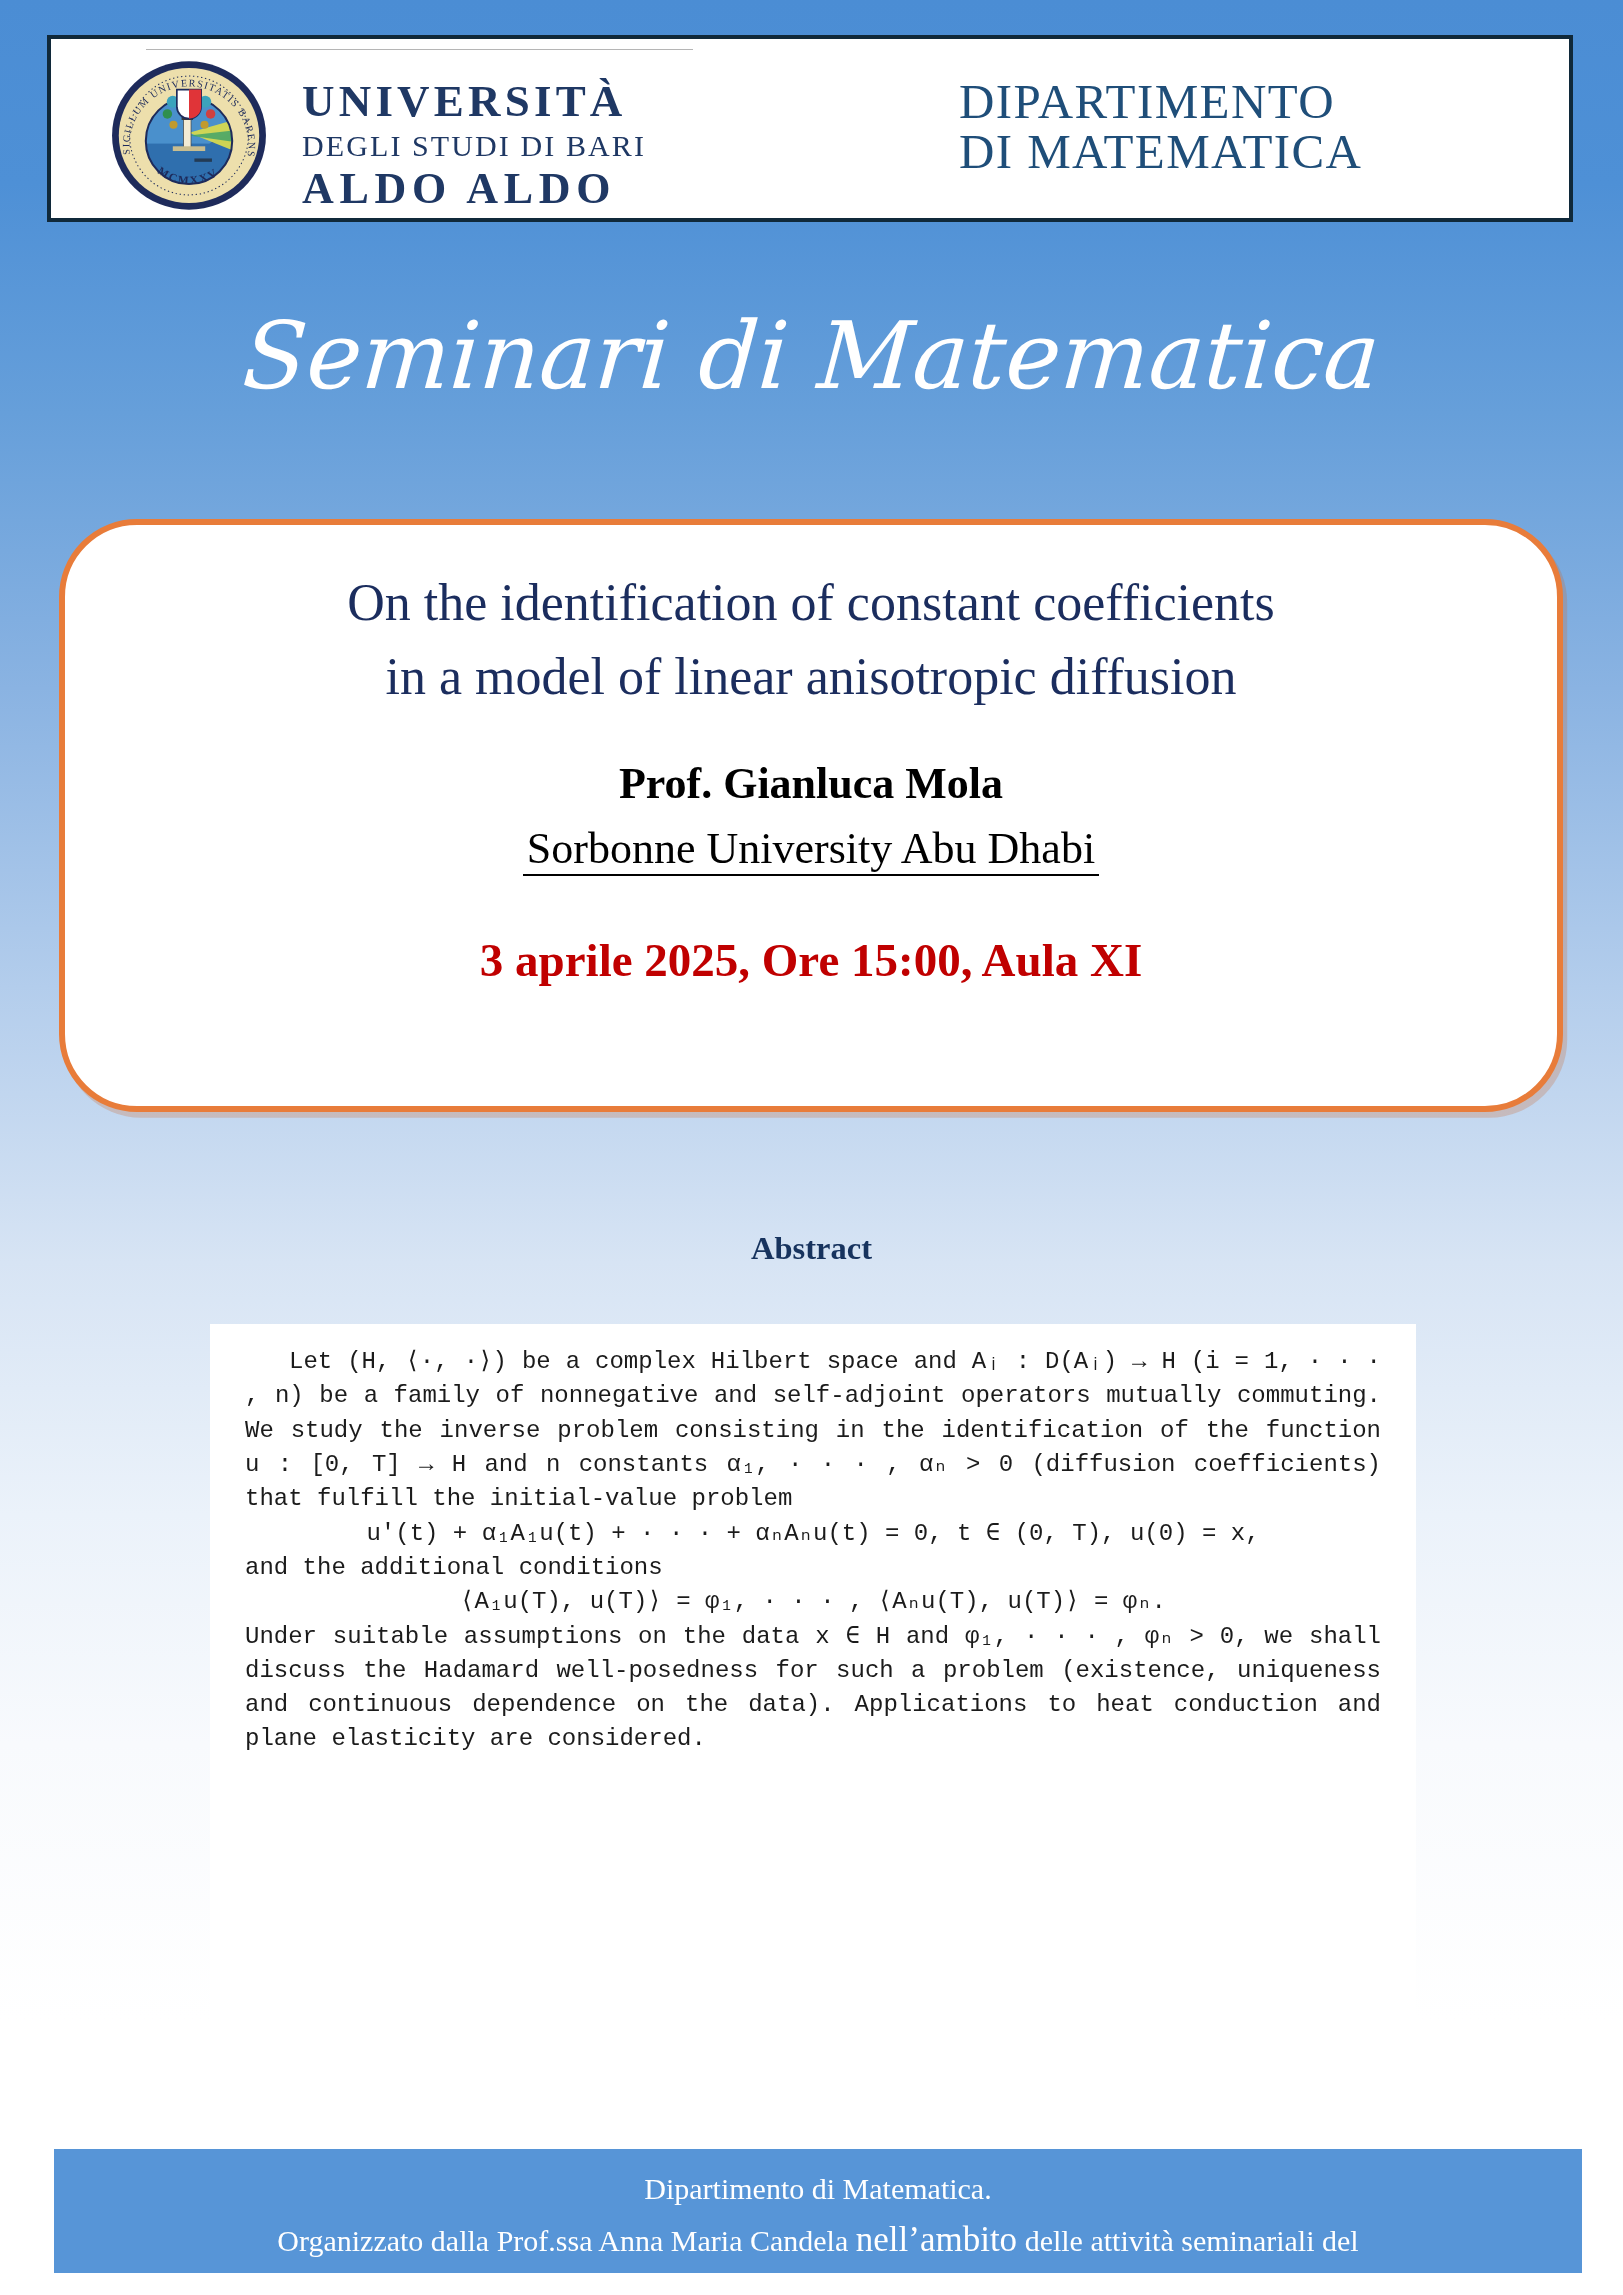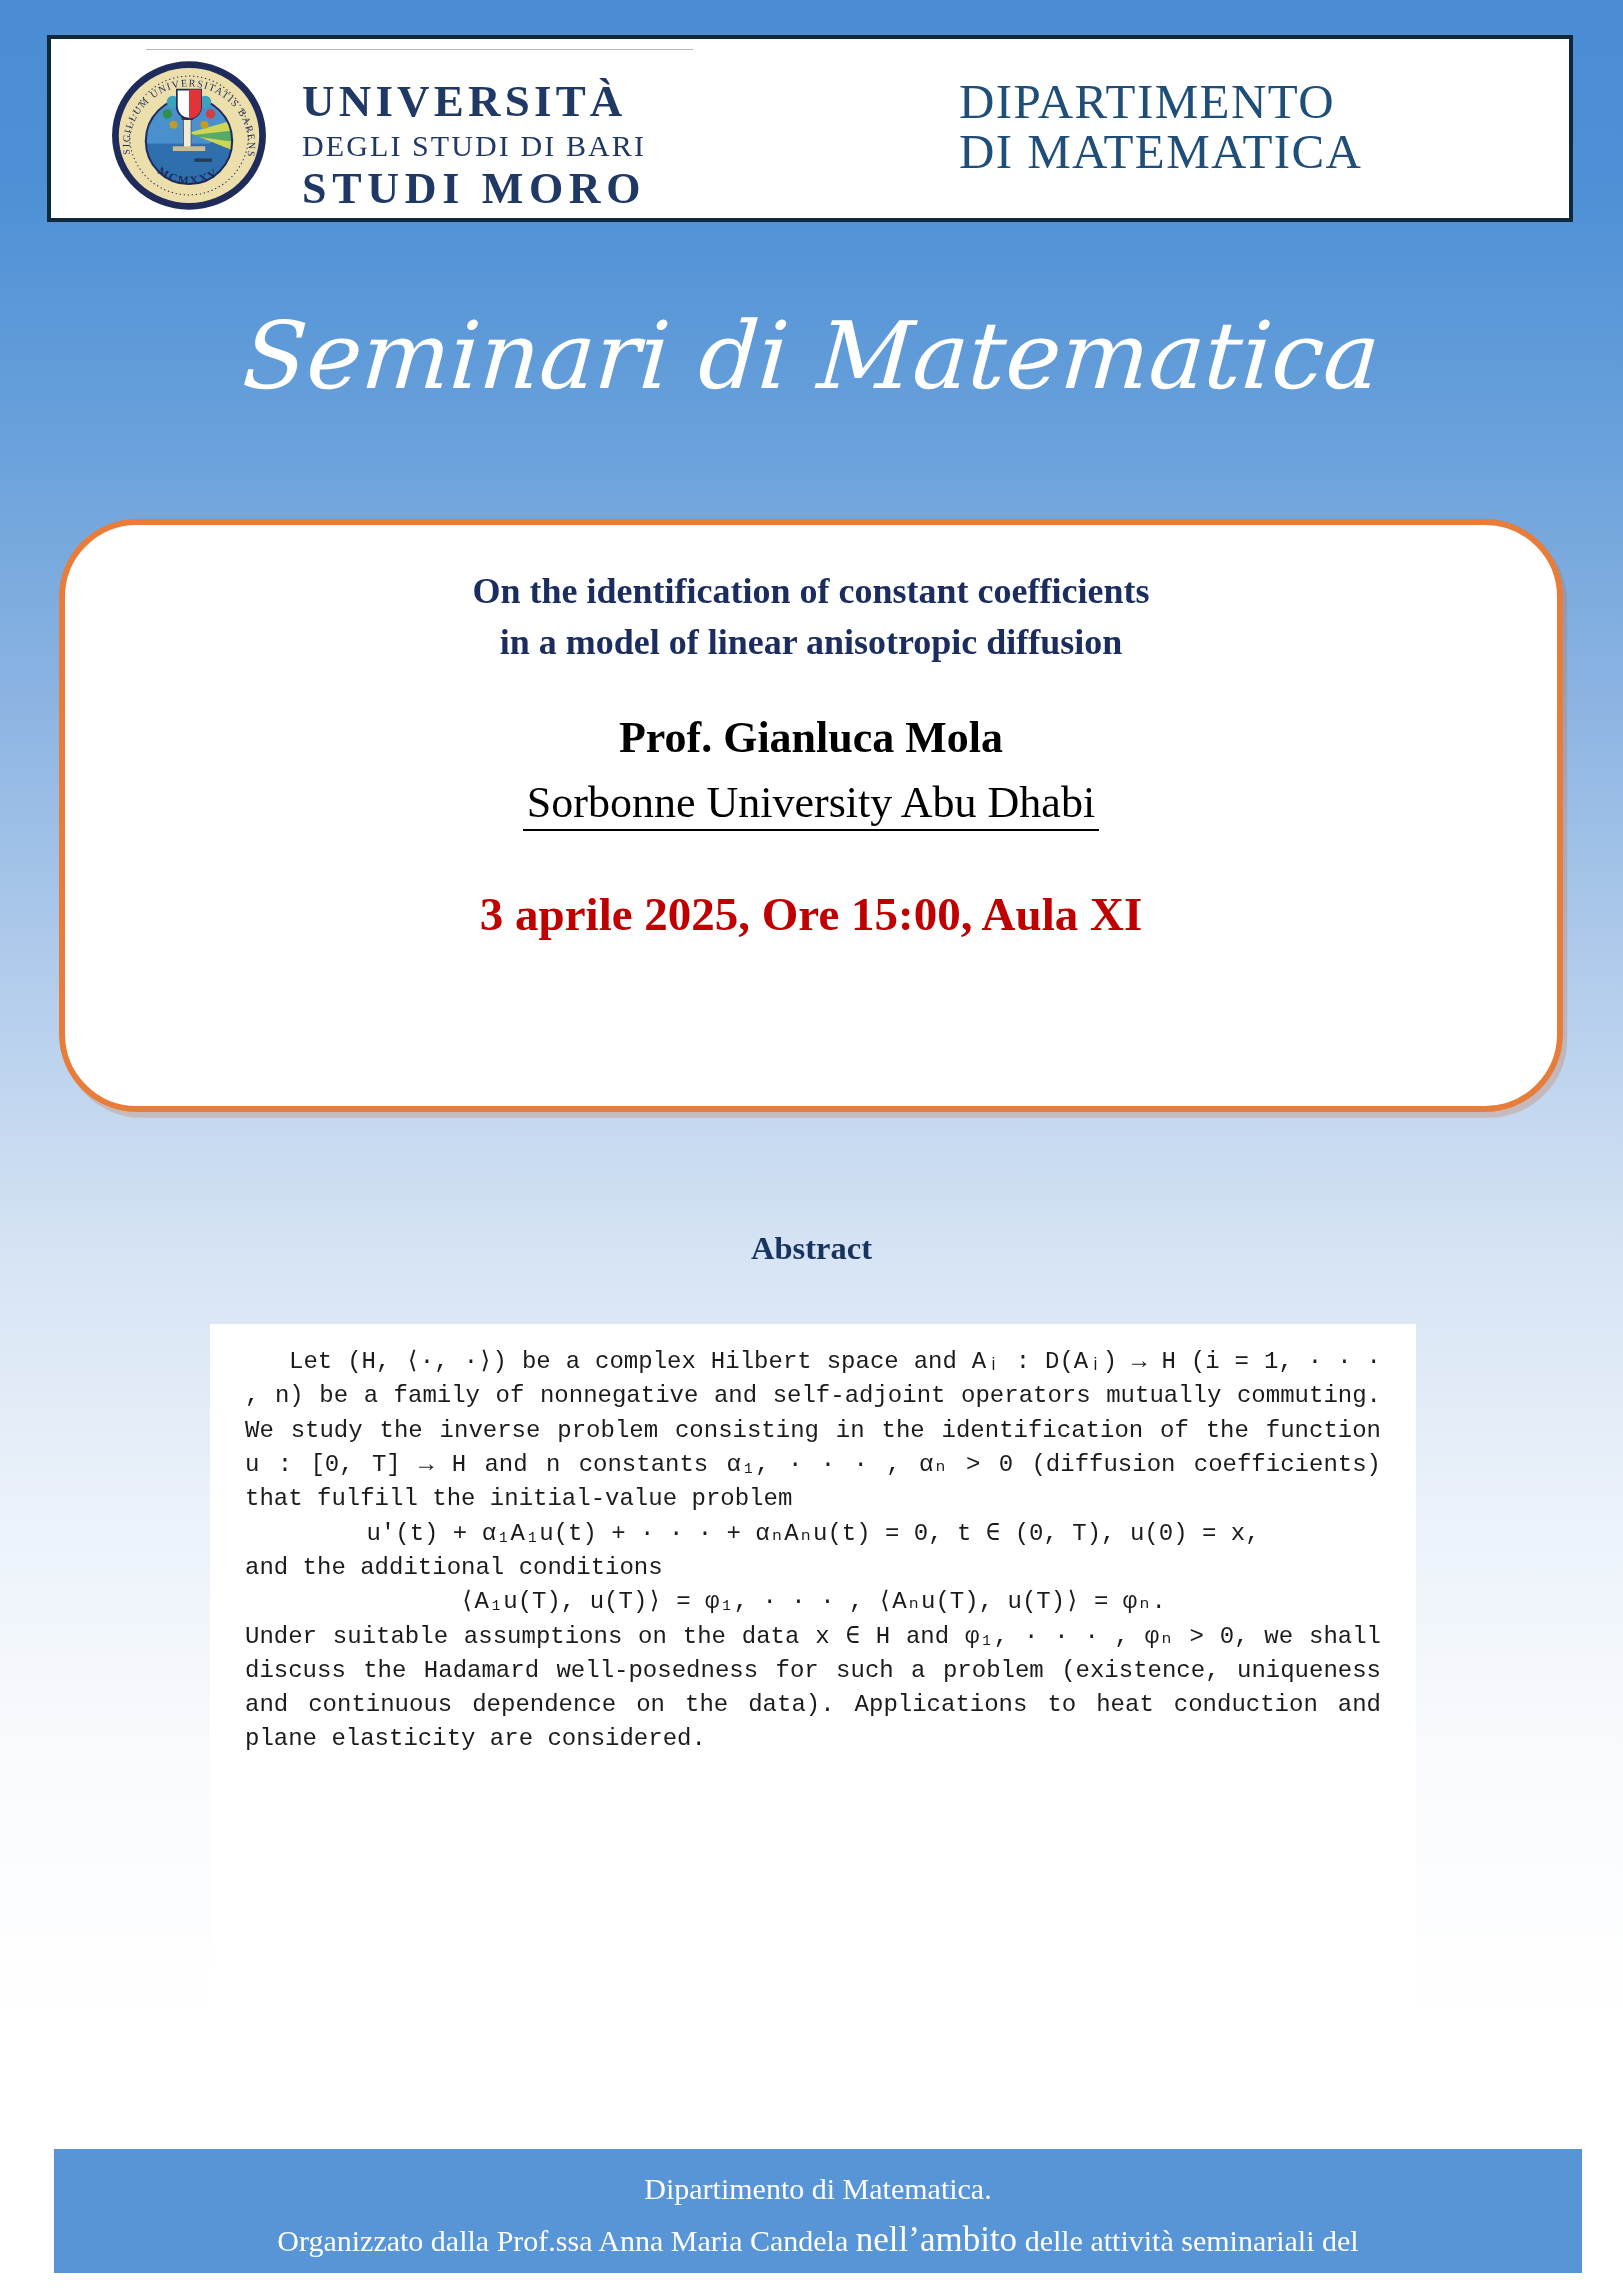--- a/index.html
+++ b/index.html
@@ -32,21 +32,21 @@
     color:#ffffff;transform:skewX(-4deg);
   }
 
   
   .announce-box{
     position:absolute;left:59px;top:519px;width:1504px;height:593px;
     background:#ffffff;border:6.4px solid #E87C3A;border-radius:78px;
     box-sizing:border-box;text-align:center;
     box-shadow:4.2px 5.7px 0 rgba(205,100,40,0.25);
   }
-  .sem-title{margin-top:41px;font-size:36px;font-weight:700;color:#1B2D5E;line-height:1.42;}
+  .sem-title{margin-top:41px;font-size:52px;font-weight:400;color:#1B2D5E;line-height:1.42;}
   .speaker{margin-top:44px;font-size:44px;font-weight:700;color:#000000;}
   .affiliation{margin-top:14px;font-size:44px;color:#000000;}
   .affiliation .u{border-bottom:2.8px solid #000;padding:0 4.2px 1.4px 4.2px;}
   .datetime{margin-top:59px;font-size:47px;font-weight:700;color:#C00000;}
 
   
   .abstract-heading{
     position:absolute;left:0;top:1230px;width:100%;text-align:center;
     font-size:32.5px;font-weight:700;color:#17335E;
   }
@@ -114,21 +114,21 @@
         <path d="M120,48 h18 v26 a18,18 0 0 1 -18,17 z" fill="#E03438"></path>
       </g>
       <text font-size="17" font-weight="bold" font-family="Liberation Serif, serif" fill="#1E2B5B" letter-spacing="3">
         <textPath href="#sealBottomArc" startOffset="22%">MCMXXV</textPath>
       </text>
     </svg>
 
     <div class="univ-block">
       <div class="univ-l1">UNIVERSITÀ</div>
       <div class="univ-l2">DEGLI STUDI DI BARI</div>
-      <div class="univ-l3">STUDI MORO</div>
+      <div class="univ-l3">ALDO ALDO</div>
     </div>
 
     <div class="dept-block">
       <div>DIPARTIMENTO</div>
       <div>DI MATEMATICA</div>
     </div>
   </div>
 
   <div class="banner">Seminari di Matematica</div>
 

